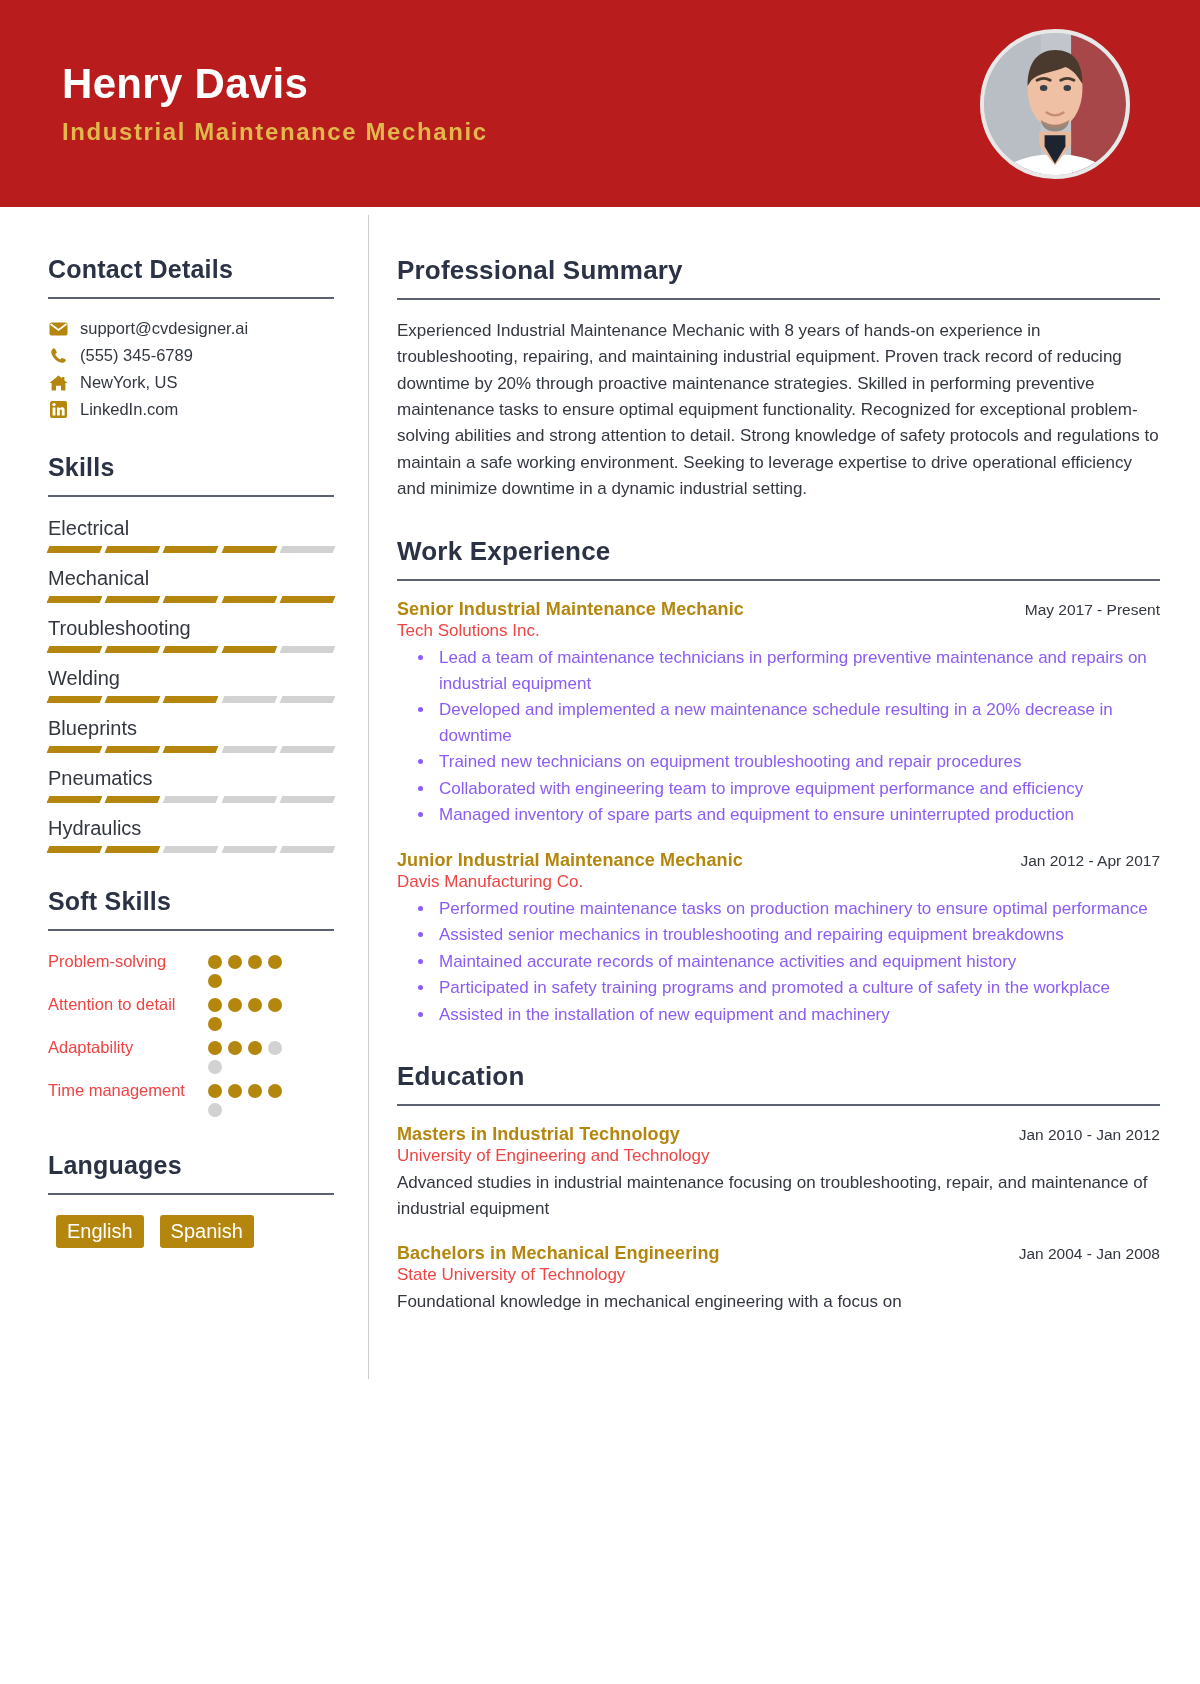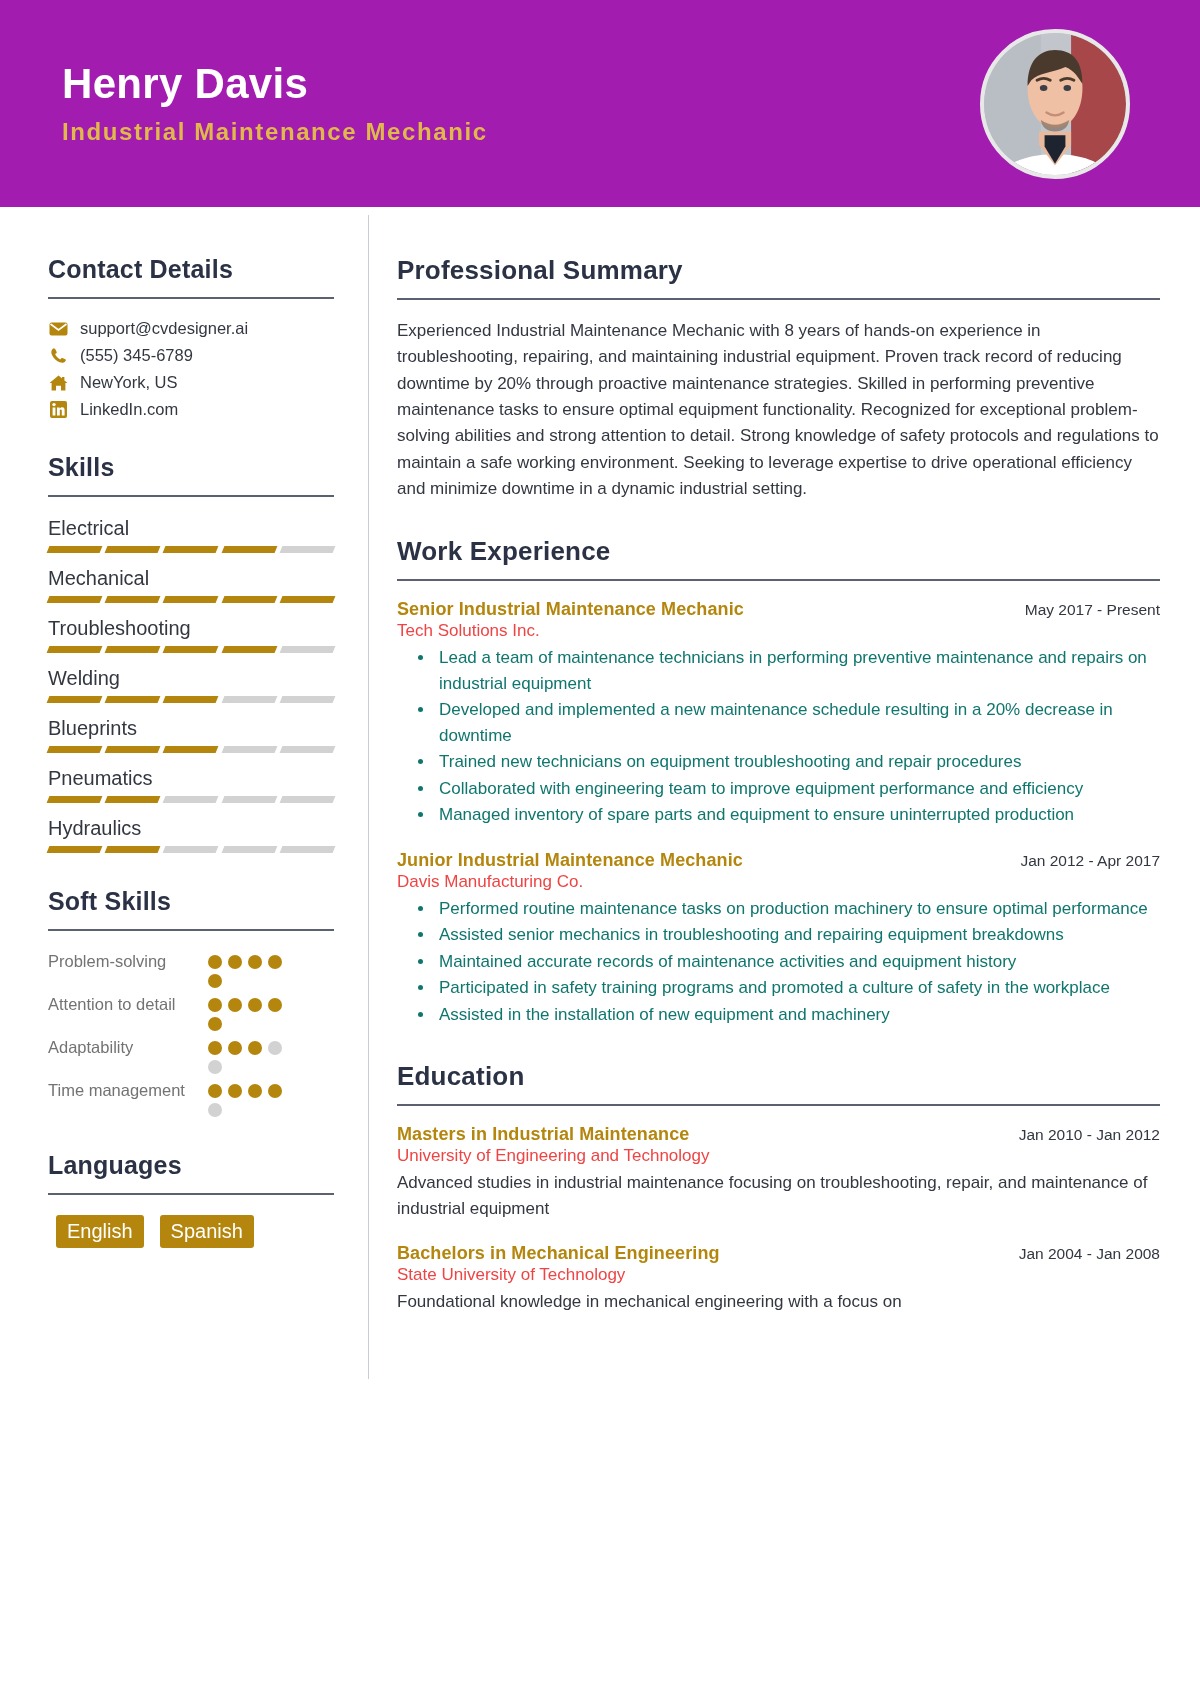--- a/index.html
+++ b/index.html
@@ -13,21 +13,21 @@
   .page {
     width: 1200px;
     min-height: 1684px;
     background: #ffffff;
     position: relative;
     overflow: hidden;
   }
 
   
   .header {
-    background: #a21caf;
+    background: #b91c1c;
     height: 207px;
     position: relative;
     display: flex;
     align-items: center;
     padding: 0 62px;
   }
   .header-text { flex: 1; }
   .name {
     color: #ffffff;
     font-size: 42px;
@@ -136,21 +136,21 @@
 
   
   .soft-row {
     display: flex;
     align-items: flex-start;
     margin-bottom: 6px;
     gap: 10px;
   }
   .soft-name {
     font-size: 16.5px;
-    color: #737373;
+    color: #ef4444;
     width: 150px;
     flex: none;
     line-height: 1.32;
   }
   .dots {
     width: 86px;
     display: flex;
     flex-wrap: wrap;
     gap: 5px 6px;
     padding-top: 4px;
@@ -214,21 +214,21 @@
     color: #333740;
     line-height: 1.5;
   }
   ul.bullets {
     margin: 2px 0 0 0;
     padding-left: 38px;
   }
   ul.bullets li {
     font-size: 17px;
     line-height: 1.5;
-    color: #0f766e;
+    color: #8b5cf6;
     margin-bottom: 1px;
     padding-left: 4px;
   }
 </style>
 </head>
 <body>
 
 <div class="page">
 
   <div class="header">
@@ -492,21 +492,21 @@
             </div>
           </div>
       </div>
 
       <div class="sec">
         <div class="sec-title">Education</div>
         <div class="sec-rule"></div>
         <div id="edu-list">
             <div class="entry">
               <div class="entry-head">
-                <div class="entry-title">Masters in Industrial Maintenance</div>
+                <div class="entry-title">Masters in Industrial Technology</div>
                 <div class="entry-date">Jan 2010 - Jan 2012</div>
               </div>
               <div class="entry-org">University of Engineering and Technology</div>
               <div class="entry-desc">Advanced studies in industrial maintenance focusing on troubleshooting, repair, and maintenance of industrial equipment</div>
             </div>
             <div class="entry">
               <div class="entry-head">
                 <div class="entry-title">Bachelors in Mechanical Engineering</div>
                 <div class="entry-date">Jan 2004 - Jan 2008</div>
               </div>

